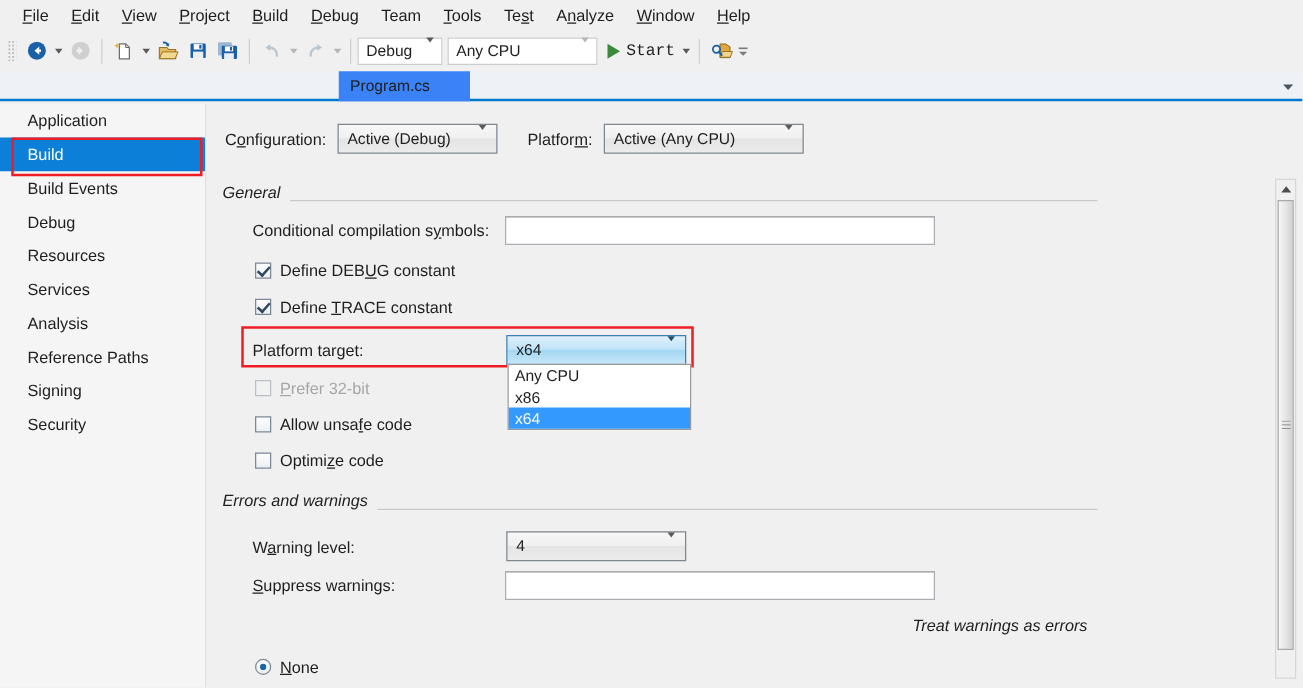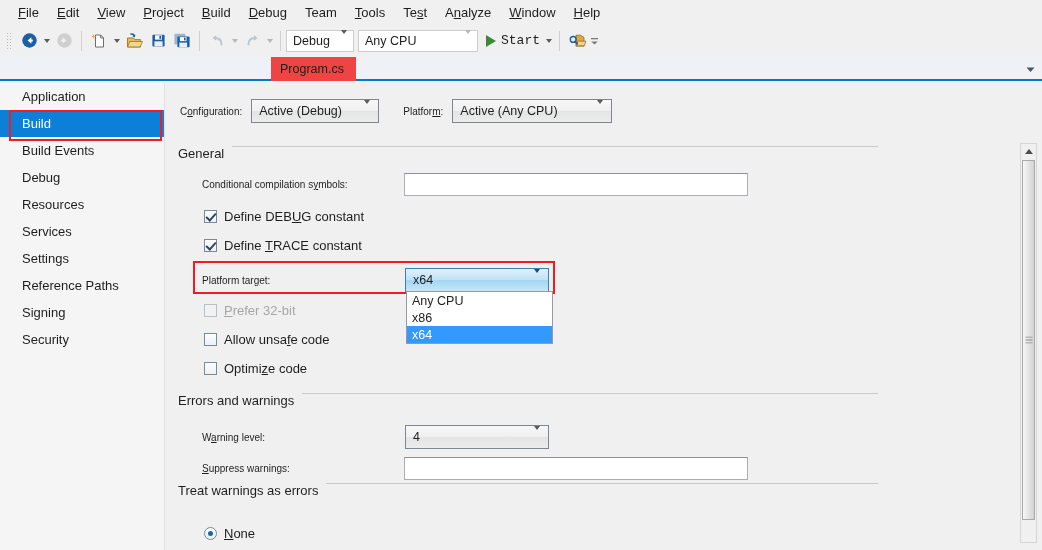--- a/index.html
+++ b/index.html
@@ -116,23 +116,23 @@
     cursor: default;
     white-space: nowrap;
   }
   .tab.active {
     left: 0;
     background: #007acc;
     color: #ffffff;
   }
   .tab.inactive {
     left: 271px;
-    background: #ef4444;
+    background: #3b82f6;
     color: #1e1e1e;
-    padding-right: 12px;
+    padding-right: 32px;
   }
   .tab .pin {
     margin-left: 9px;
     font-size: 13px;
     line-height: 1;
     color: #ffffff;
   }
   .tabstrip-menu {
     position: absolute; right: 4px; top: 4px;
     width: 16px; height: 16px;
@@ -184,21 +184,21 @@
     position: absolute; left: 166px; top: 83px;
     width: 876px; height: 467px;
     background: #f0f0f0;
     overflow: hidden;
   }
   .row-top {
     position: absolute; left: 14px; top: 16px;
     display: flex; align-items: center;
   }
   .lbl {
-    font-size: 10px; color: #1e1e1e;
+    font-size: 13px; color: #1e1e1e;
     white-space: nowrap;
   }
   .lbl u { text-decoration: underline; }
 
   .wcombo {
     height: 24px;
     border: 1px solid #7d8691;
     background: linear-gradient(to bottom, #f7f7f7 0%, #f0f0f0 48%, #e4e4e4 50%, #ececec 100%);
     display: flex; align-items: center;
     font-size: 12.5px; color: #1e1e1e;
@@ -214,22 +214,23 @@
 
   .wtext {
     height: 23px;
     background: #ffffff;
     border: 1px solid #aaaeb2;
     border-top-color: #8d9195;
   }
 
   .section {
     position: absolute;
-    display: flex; align-items: flex-start;
+    display: flex; align-items: flex-end;
     width: 100%;
+    font-style: italic;
   }
   .section-title {
     font-size: 13px; color: #1e1e1e;
     white-space: nowrap; padding-right: 8px;
   }
   .section-rule {
     height: 1px; background: #c9c9c9;
     flex: 1;
   }
 
@@ -505,21 +506,21 @@
     <div class="side-item">
       <span>Debug</span>
     </div>
     <div class="side-item">
       <span>Resources</span>
     </div>
     <div class="side-item">
       <span>Services</span>
     </div>
     <div class="side-item">
-      <span>Settings</span>
+      <span>Analysis</span>
     </div>
     <div class="side-item">
       <span>Reference Paths</span>
     </div>
     <div class="side-item">
       <span>Signing</span>
     </div>
     <div class="side-item">
       <span>Security</span>
     </div>
@@ -596,21 +597,21 @@
         <span>4</span>
         <span class="cb-arrow"><i class="caret-g"></i></span>
       </div>
     </div>
 
     <div class="row-top" style="top:374px; left:36px;">
       <span class="lbl" style="width:202px;"><span></span><u>S</u><span>uppress warnings:</span></span>
       <input class="wtext" style="width: 344px;" type="text" value="">
     </div>
 
-    <div class="section" style="left:12px; top:400px; width:700px;">
+    <div class="section" style="left:12px; top:410px; width:700px;flex-direction:column;">
       <span class="section-title">Treat warnings as errors</span>
       <span class="section-rule"></span>
     </div>
 
     <div class="cbrow" style="left:38px; top:443px;">
       <i class="radio checked"></i>
       <span><span></span><u>N</u><span>one</span></span>
     </div>
 
     <div class="vscroll">

